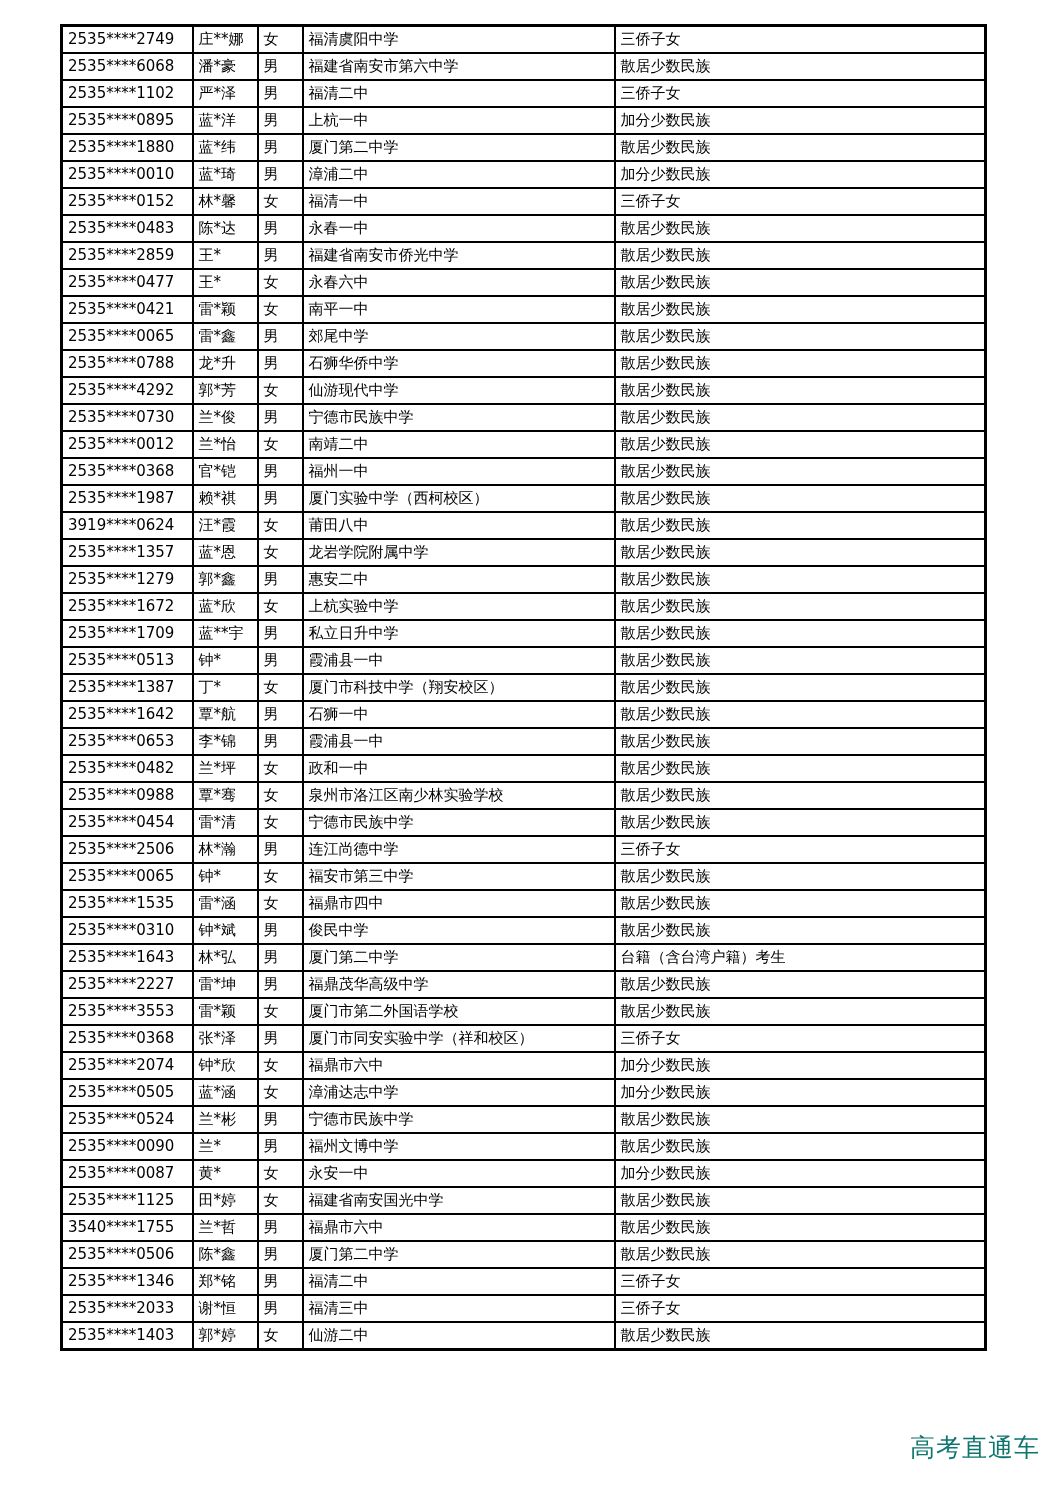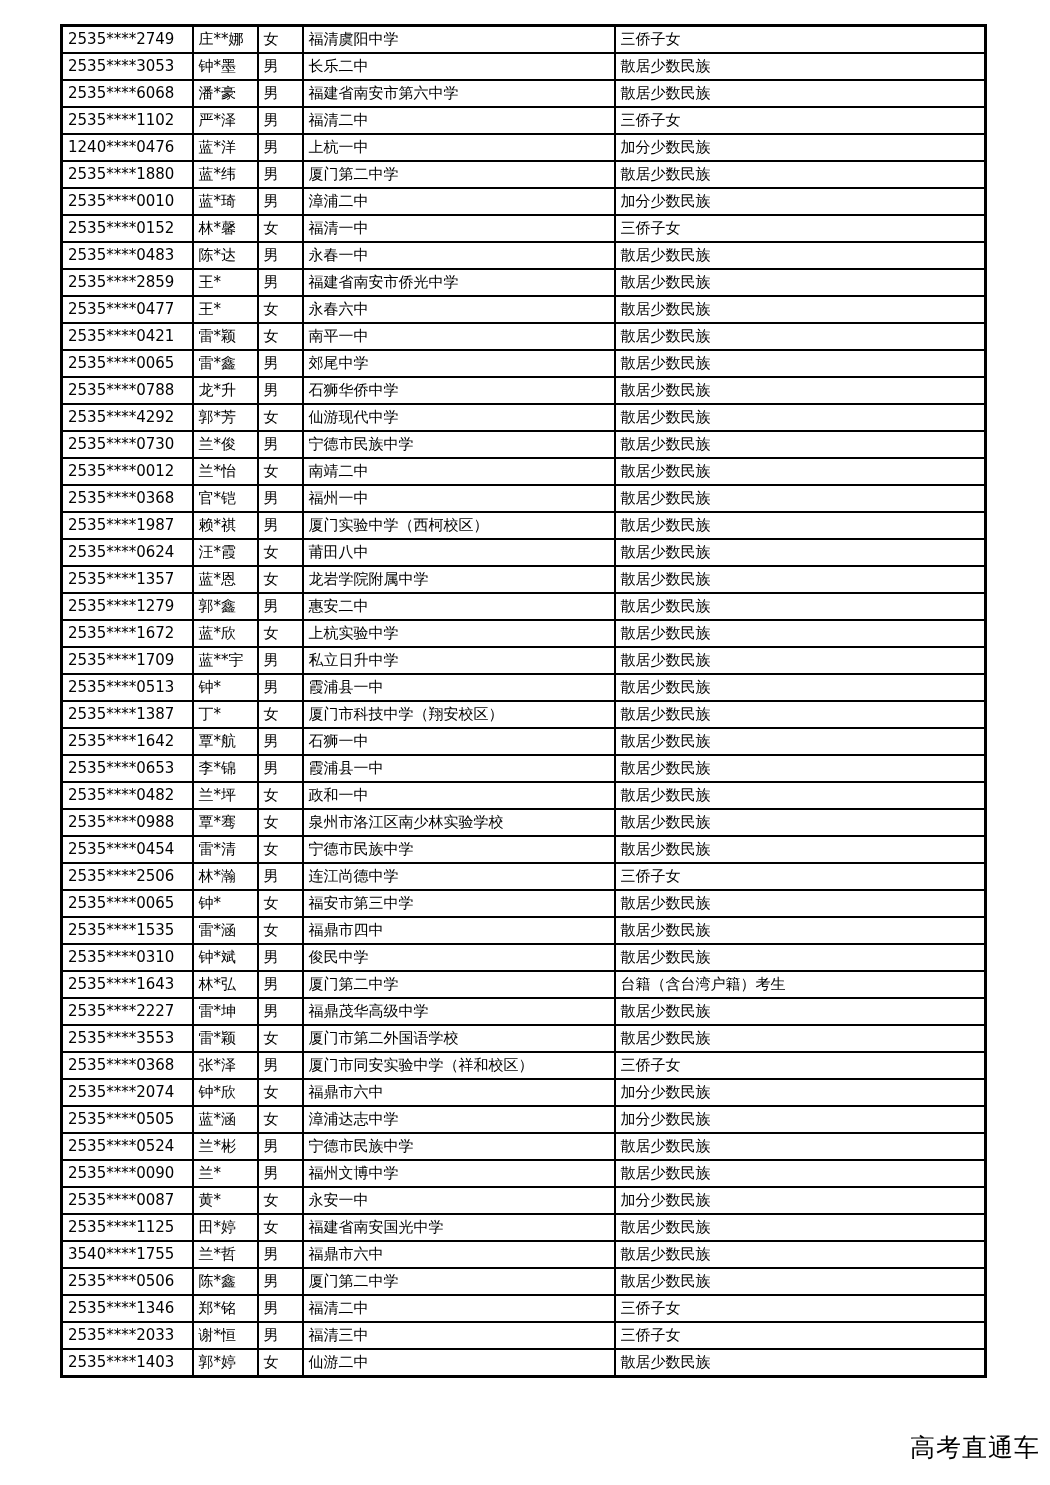--- a/index.html
+++ b/index.html
@@ -64,42 +64,35 @@
     </colgroup>
     <tbody>
         <tr>
           <td>2535****2749</td>
           <td>庄**娜</td>
           <td>女</td>
           <td>福清虞阳中学</td>
           <td>三侨子女</td>
         </tr>
         <tr>
-          <td>2535****3053</td>
-          <td>钟*墨</td>
-          <td>男</td>
-          <td>长乐二中</td>
-          <td>散居少数民族</td>
-        </tr>
-        <tr>
           <td>2535****6068</td>
           <td>潘*豪</td>
           <td>男</td>
           <td>福建省南安市第六中学</td>
           <td>散居少数民族</td>
         </tr>
         <tr>
           <td>2535****1102</td>
           <td>严*泽</td>
           <td>男</td>
           <td>福清二中</td>
           <td>三侨子女</td>
         </tr>
         <tr>
-          <td>1240****0476</td>
+          <td>2535****0895</td>
           <td>蓝*洋</td>
           <td>男</td>
           <td>上杭一中</td>
           <td>加分少数民族</td>
         </tr>
         <tr>
           <td>2535****1880</td>
           <td>蓝*纬</td>
           <td>男</td>
           <td>厦门第二中学</td>
@@ -190,21 +183,21 @@
           <td>散居少数民族</td>
         </tr>
         <tr>
           <td>2535****1987</td>
           <td>赖*祺</td>
           <td>男</td>
           <td>厦门实验中学（西柯校区）</td>
           <td>散居少数民族</td>
         </tr>
         <tr>
-          <td>2535****0624</td>
+          <td>3919****0624</td>
           <td>汪*霞</td>
           <td>女</td>
           <td>莆田八中</td>
           <td>散居少数民族</td>
         </tr>
         <tr>
           <td>2535****1357</td>
           <td>蓝*恩</td>
           <td>女</td>
           <td>龙岩学院附属中学</td>
@@ -409,15 +402,15 @@
         <tr>
           <td>2535****1403</td>
           <td>郭*婷</td>
           <td>女</td>
           <td>仙游二中</td>
           <td>散居少数民族</td>
         </tr>
       </tbody>
   </table>
 
-  <div class="watermark" style="color: #000000;">高考直通车</div>
+  <div class="watermark" style="color: #0f766e;">高考直通车</div>
 
 </div>
 
 </body></html>

